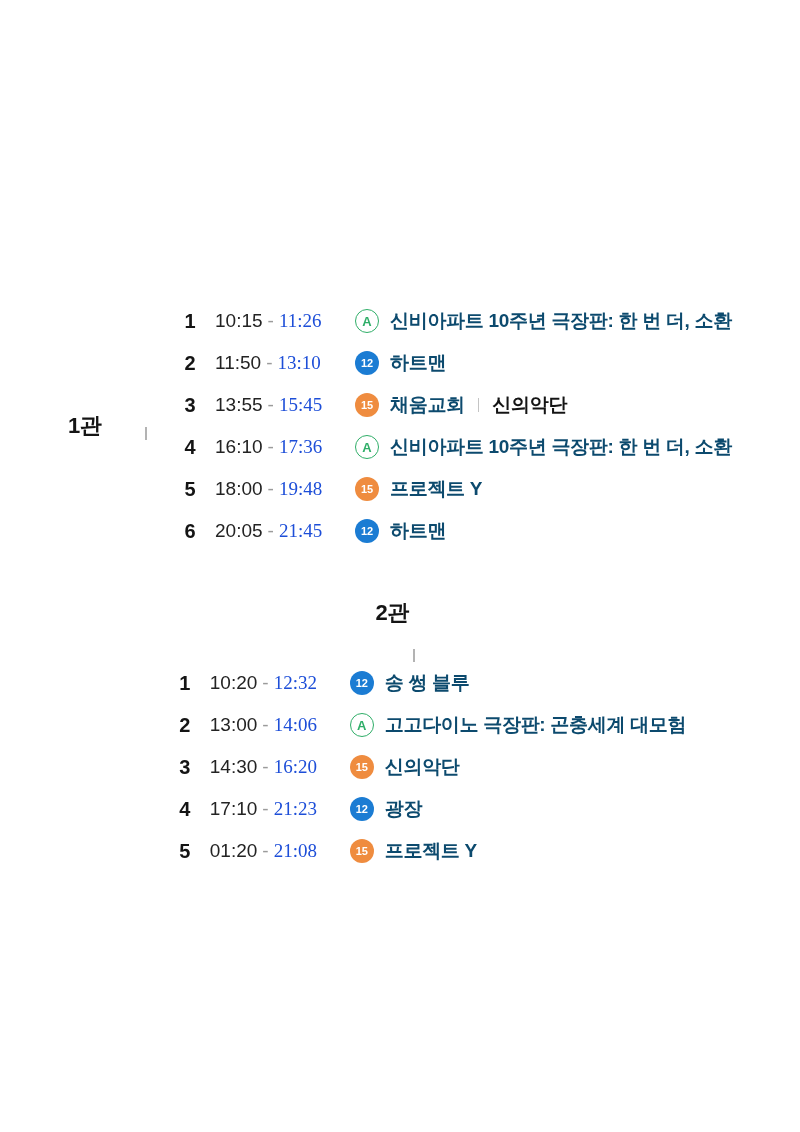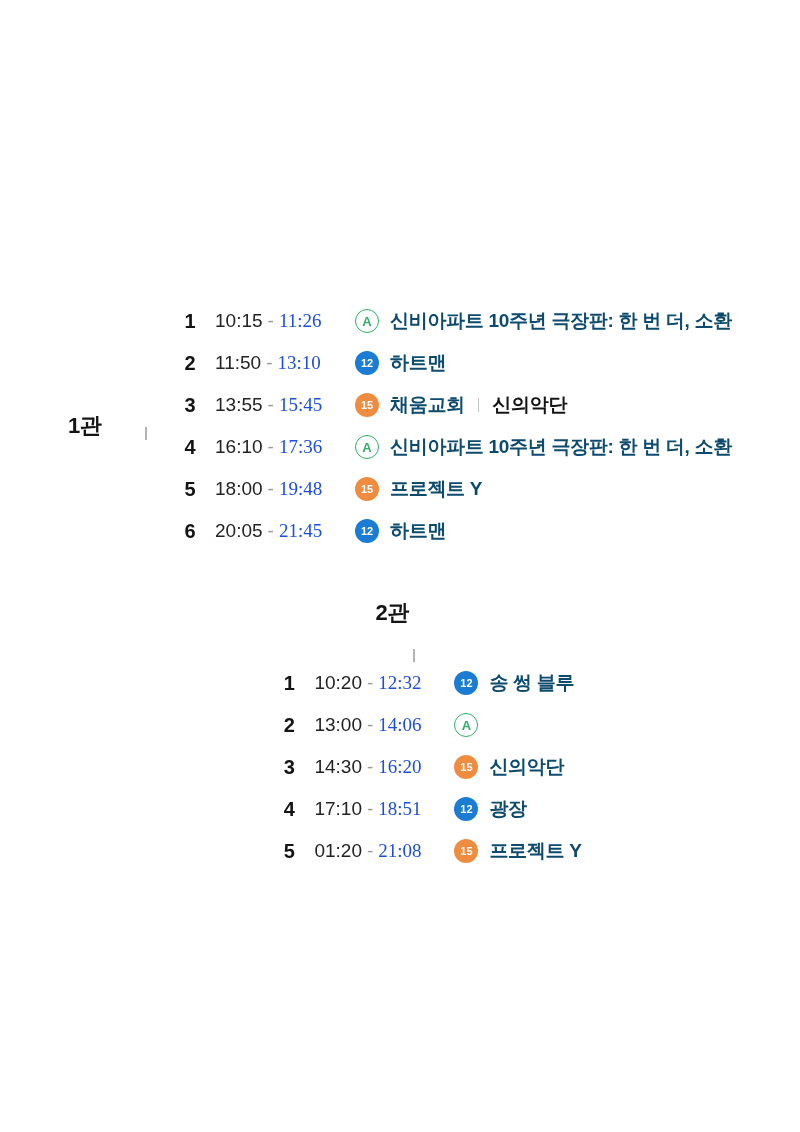--- a/index.html
+++ b/index.html
@@ -168,34 +168,35 @@
     <span class="time"><span class="start">10:20</span><span class="dash">-</span><span class="end">12:32</span></span>
     <span class="badge" style="background: rgb(27, 124, 211);">12</span>
     <span class="title">송 썽 블루</span>
 
   </div>
 
   <div class="row">
     <span class="num">2</span>
     <span class="time"><span class="start">13:00</span><span class="dash">-</span><span class="end">14:06</span></span>
     <span class="badge badge-outline" style="color: rgb(47, 174, 104); border-color: rgb(47, 174, 104);">A</span>
+    <span class="title">고고다이노 극장판: 곤충세계 대모험</span>
 
   </div>
 
   <div class="row">
     <span class="num">3</span>
     <span class="time"><span class="start">14:30</span><span class="dash">-</span><span class="end">16:20</span></span>
     <span class="badge" style="background: rgb(239, 140, 63);">15</span>
     <span class="title">신의악단</span>
 
   </div>
 
   <div class="row">
     <span class="num">4</span>
-    <span class="time"><span class="start">17:10</span><span class="dash">-</span><span class="end">18:51</span></span>
+    <span class="time"><span class="start">17:10</span><span class="dash">-</span><span class="end">21:23</span></span>
     <span class="badge" style="background: rgb(27, 124, 211);">12</span>
     <span class="title">광장</span>
 
   </div>
 
   <div class="row">
     <span class="num">5</span>
     <span class="time"><span class="start">01:20</span><span class="dash">-</span><span class="end">21:08</span></span>
     <span class="badge" style="background: rgb(239, 140, 63);">15</span>
     <span class="title">프로젝트 Y</span>

